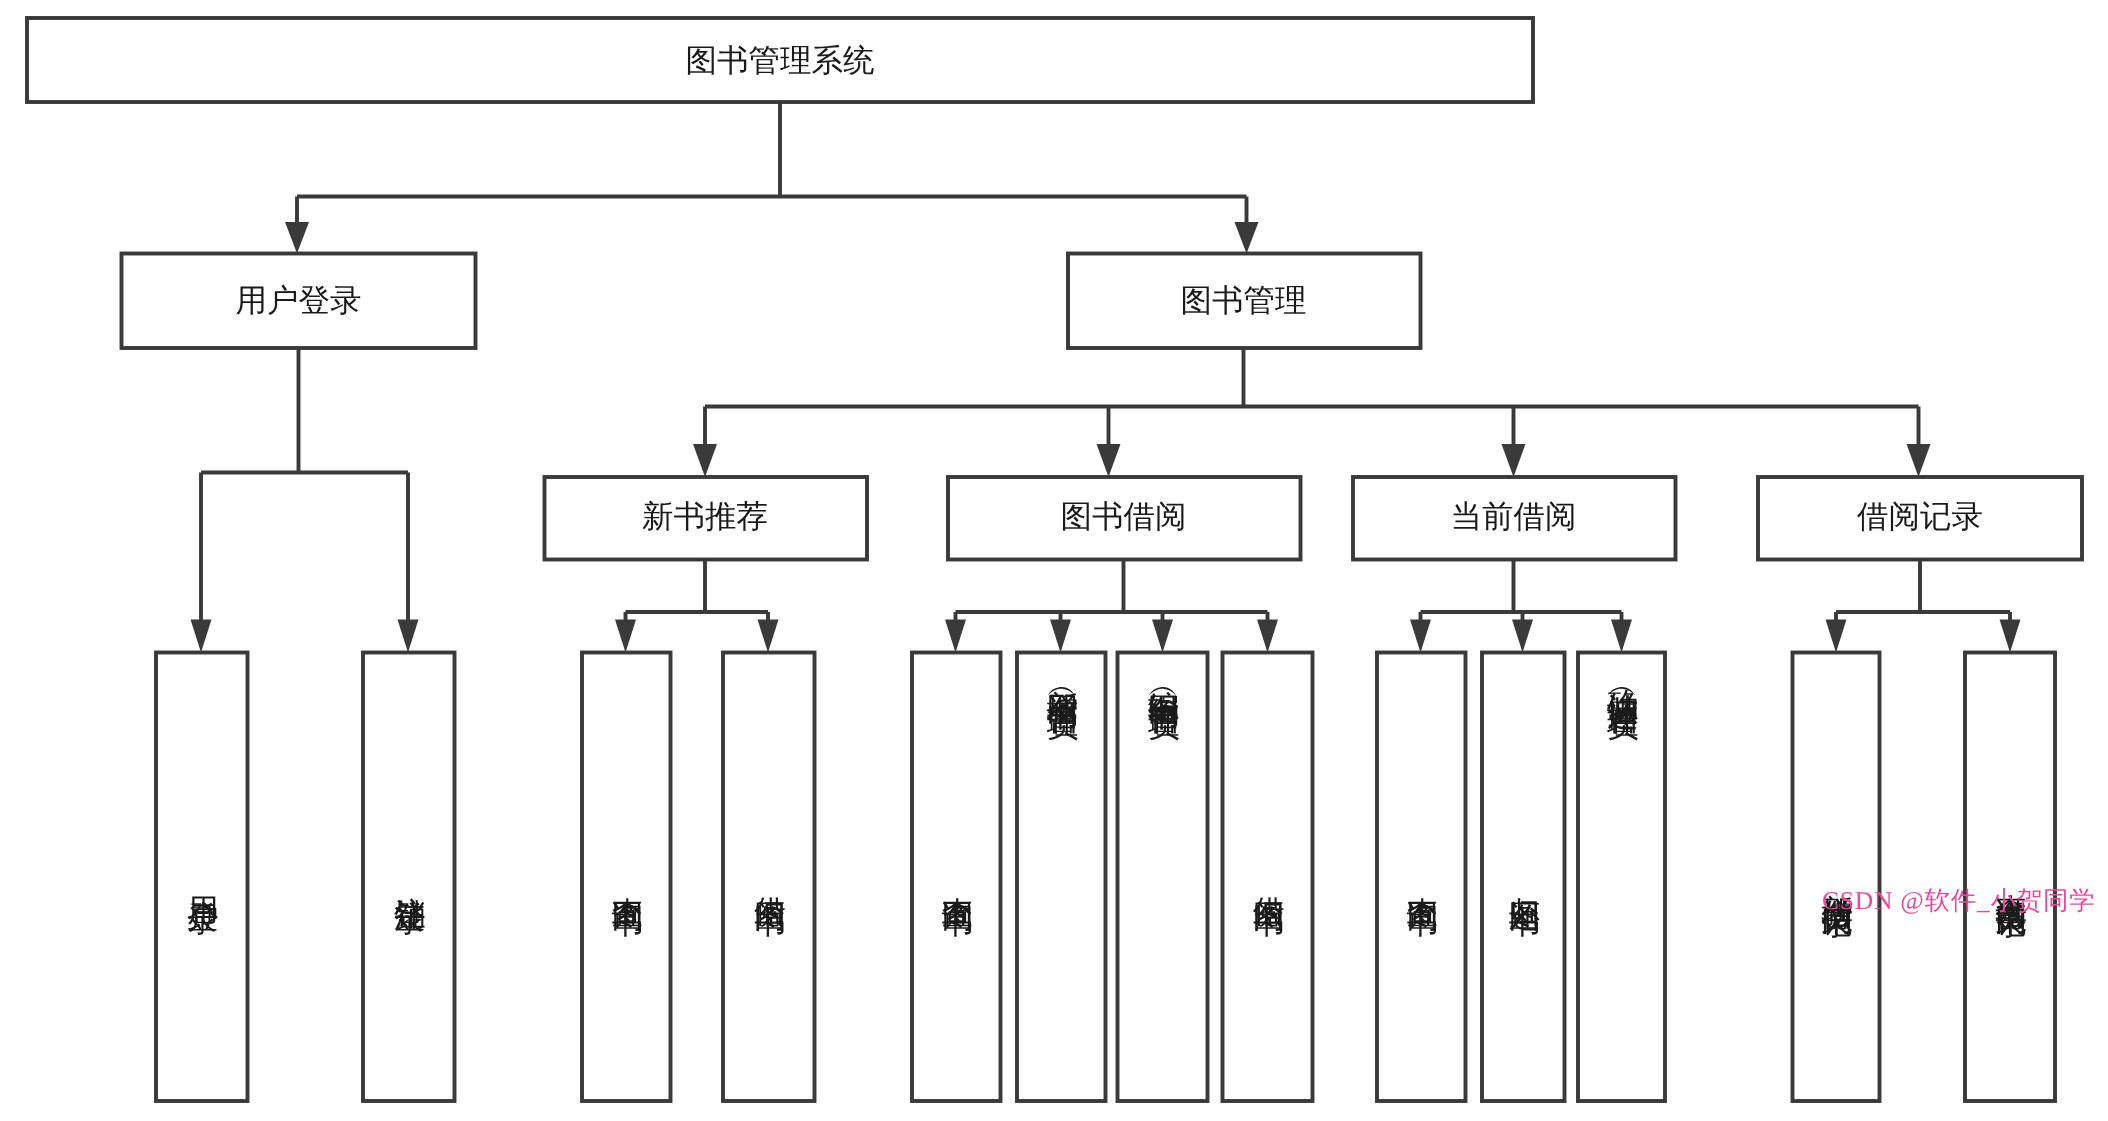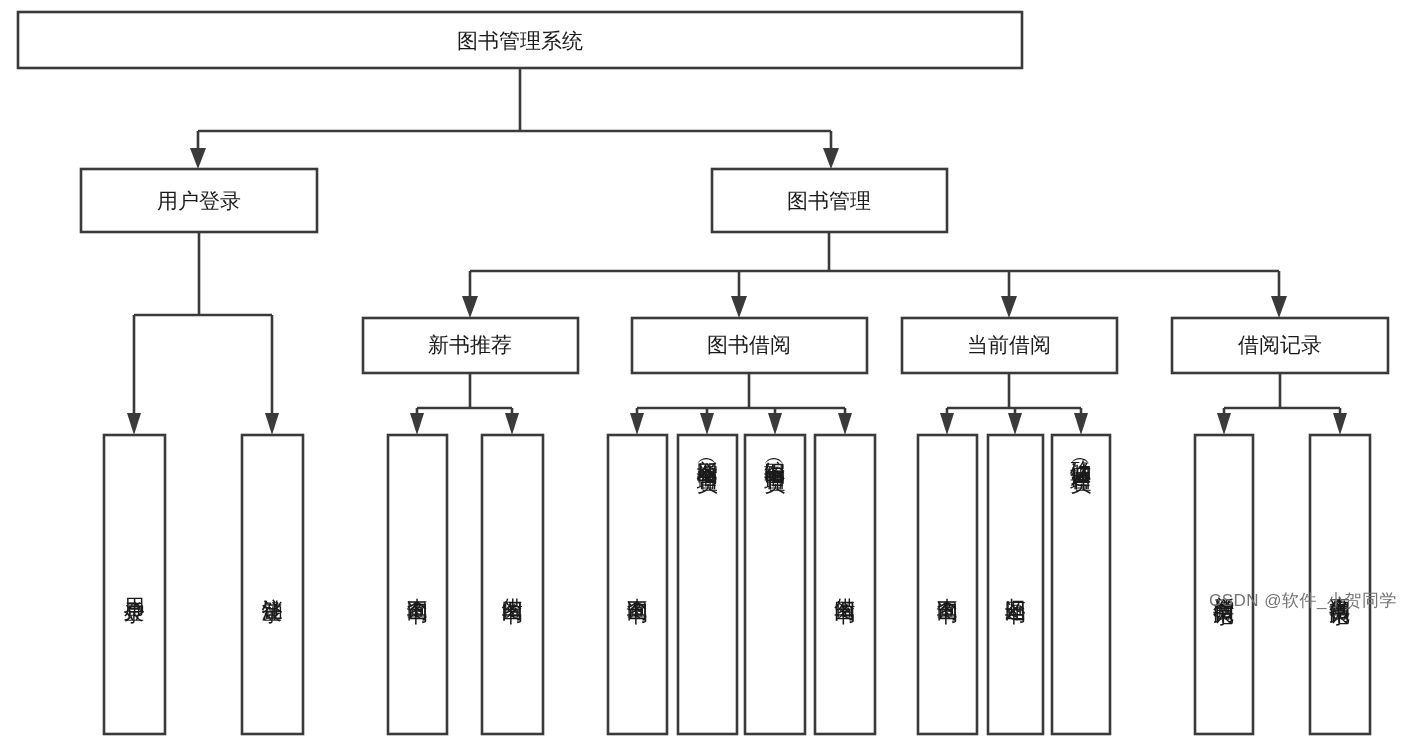--- a/index.html
+++ b/index.html
@@ -64,23 +64,23 @@
     line-height: 1.32;
     letter-spacing: 2px;
     color: #1a1a1a;
     white-space: nowrap;
     text-align: center;
   }
   .watermark {
     position: absolute;
     right: 8px;
     bottom: 6px;
-    font-family: Liberation Sans, sans-serif;
+    font-family: Liberation Serif, serif;
     font-size: 17px;
-    color: #737373;
+    color: #ec4899;
     letter-spacing: 0.5px;
     user-select: none;
   }
 </style>
 </head>
 <body>
 
 <div id="diagram-root">
 
   <svg class="diagram-canvas" viewBox="0 0 1405 747">

